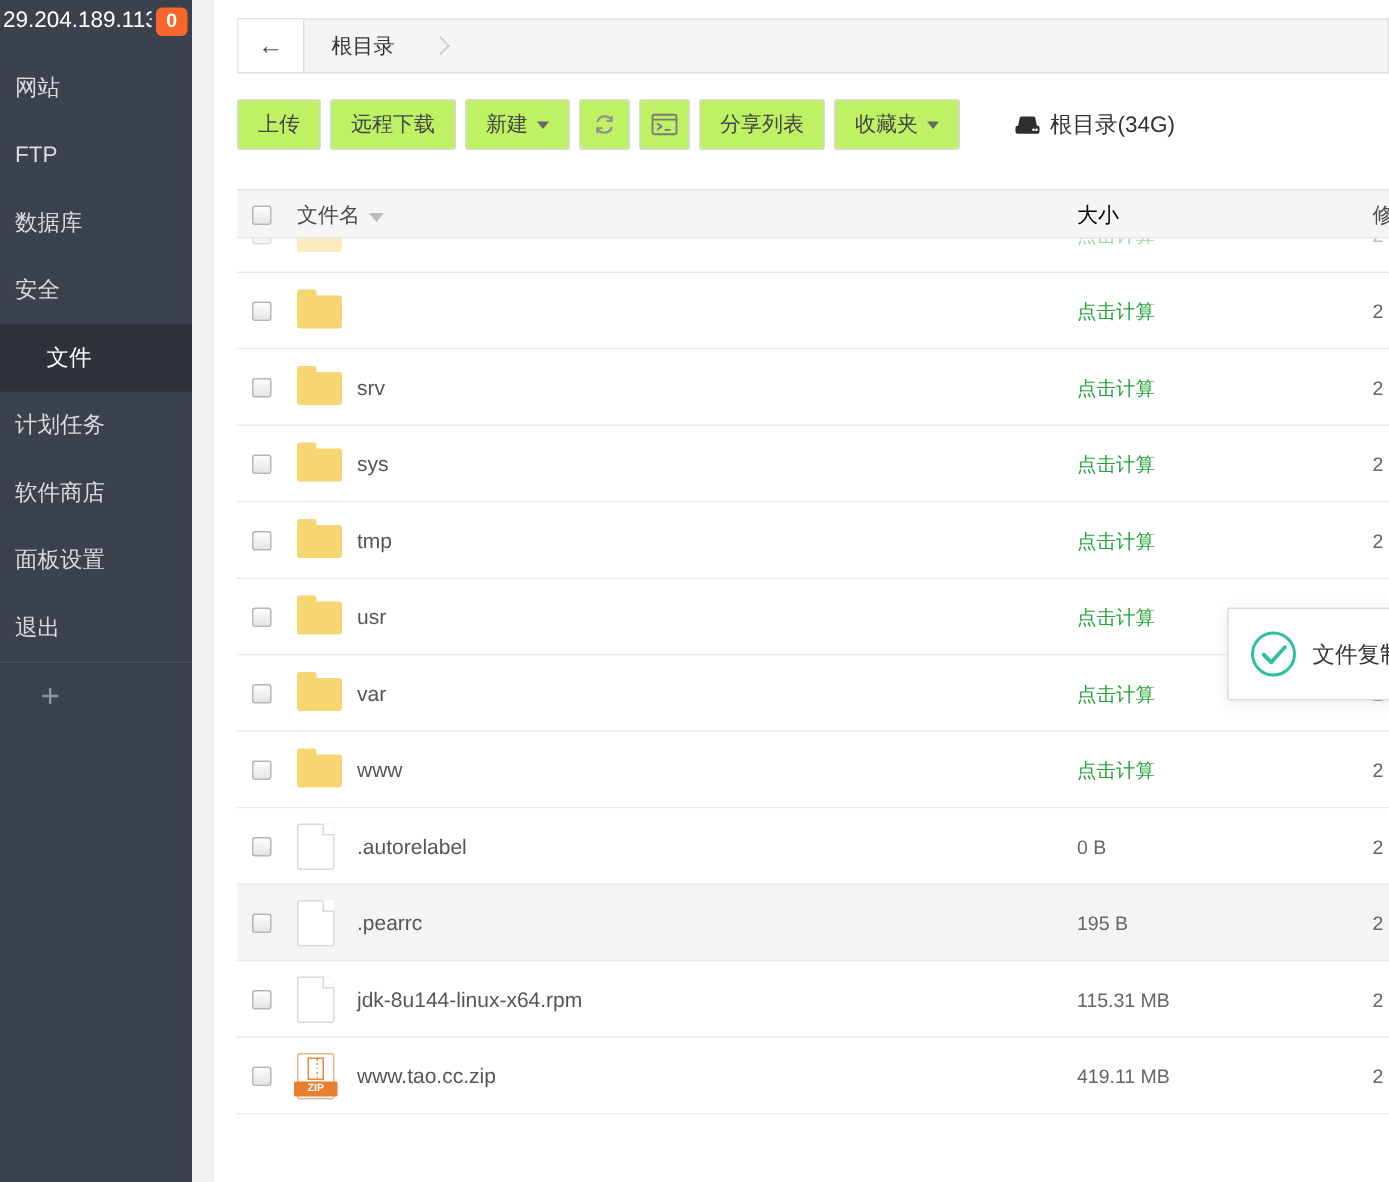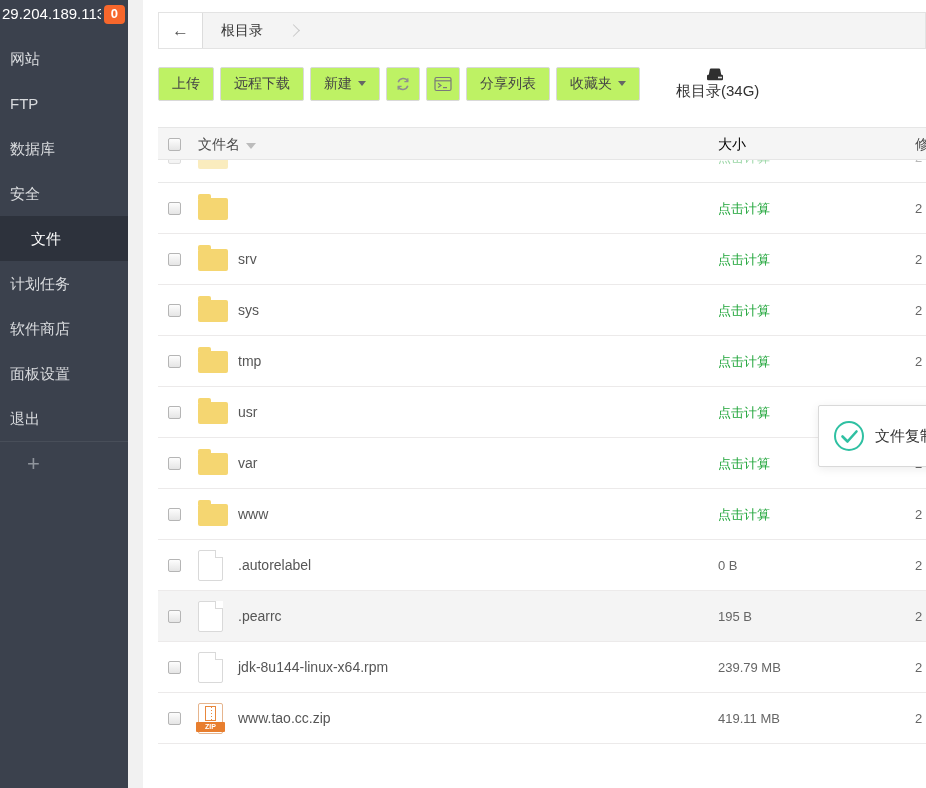--- a/index.html
+++ b/index.html
@@ -31,21 +31,21 @@
   .crumb-chev { width:9px; height:9px; border-top:1px solid #c9c9c9; border-right:1px solid #c9c9c9;
     transform:rotate(45deg); margin-left:26px; }
   
   .toolbar { margin:17px 0 0 15px; display:flex; align-items:center; }
   .tb-btn { border:1px solid #d9d9d9; background:#bef264; border-radius:2px; height:34px;
     padding:0 13px; margin-right:6px; font-size:14px; color:#454545; display:flex; align-items:center;
     cursor:pointer; white-space:nowrap; }
   .tb-btn.iconbtn { width:34px; padding:0; justify-content:center; }
   .caret { width:0; height:0; border-left:4px solid transparent; border-right:4px solid transparent;
     border-top:5px solid #666; margin-left:6px; }
-  .disk { margin-left:30px; display:flex; align-items:center; font-size:15px; color:#333; cursor:pointer;flex-direction:column; }
+  .disk { margin-left:30px; display:flex; align-items:center; font-size:15px; color:#333; cursor:pointer; }
   .disk svg { margin-right:6px; }
   
   .ftable { margin:26px 0 0 15px; width:790px; position:relative; }
   .thead { position:relative; height:33px; background:#f5f5f5; border-top:1px solid #e6e6e6; border-bottom:1px solid #e6e6e6; }
   .thead .h-name { position:absolute; left:40px; top:8px; font-size:14px; color:#4a4a4a; cursor:pointer; }
   .sort-tri { display:inline-block; width:0; height:0; border-left:5px solid transparent;
     border-right:5px solid transparent; border-top:6px solid #bcbcbc; margin-left:6px; }
   .thead .h-size { position:absolute; left:560px; top:8px; font-size:14px; color:#000000; }
   .thead .h-date { position:absolute; left:757px; top:8px; font-size:14px; color:#4a4a4a; white-space:nowrap; }
   .cb { position:absolute; left:10px; width:13px; height:13px; border:1px solid #b5b5b5; border-radius:2px;
@@ -263,21 +263,21 @@
     <span class="fdate">2</span>
   </div>
         <div class="trow">
     <span class="cb"></span>
     <span class="icon-slot">
             <span class="file-icon">
               <span class="fold"></span>
             </span>
           </span>
     <span class="fname">jdk-8u144-linux-x64.rpm</span>
-    <span class="fsize">239.79 MB</span>
+    <span class="fsize">115.31 MB</span>
     <span class="fdate">2</span>
   </div>
         <div class="trow">
     <span class="cb"></span>
     <span class="icon-slot">
             <span class="zip-icon">
               <span class="zipper"></span>
               <span class="zipband">ZIP</span>
             </span>
           </span>

